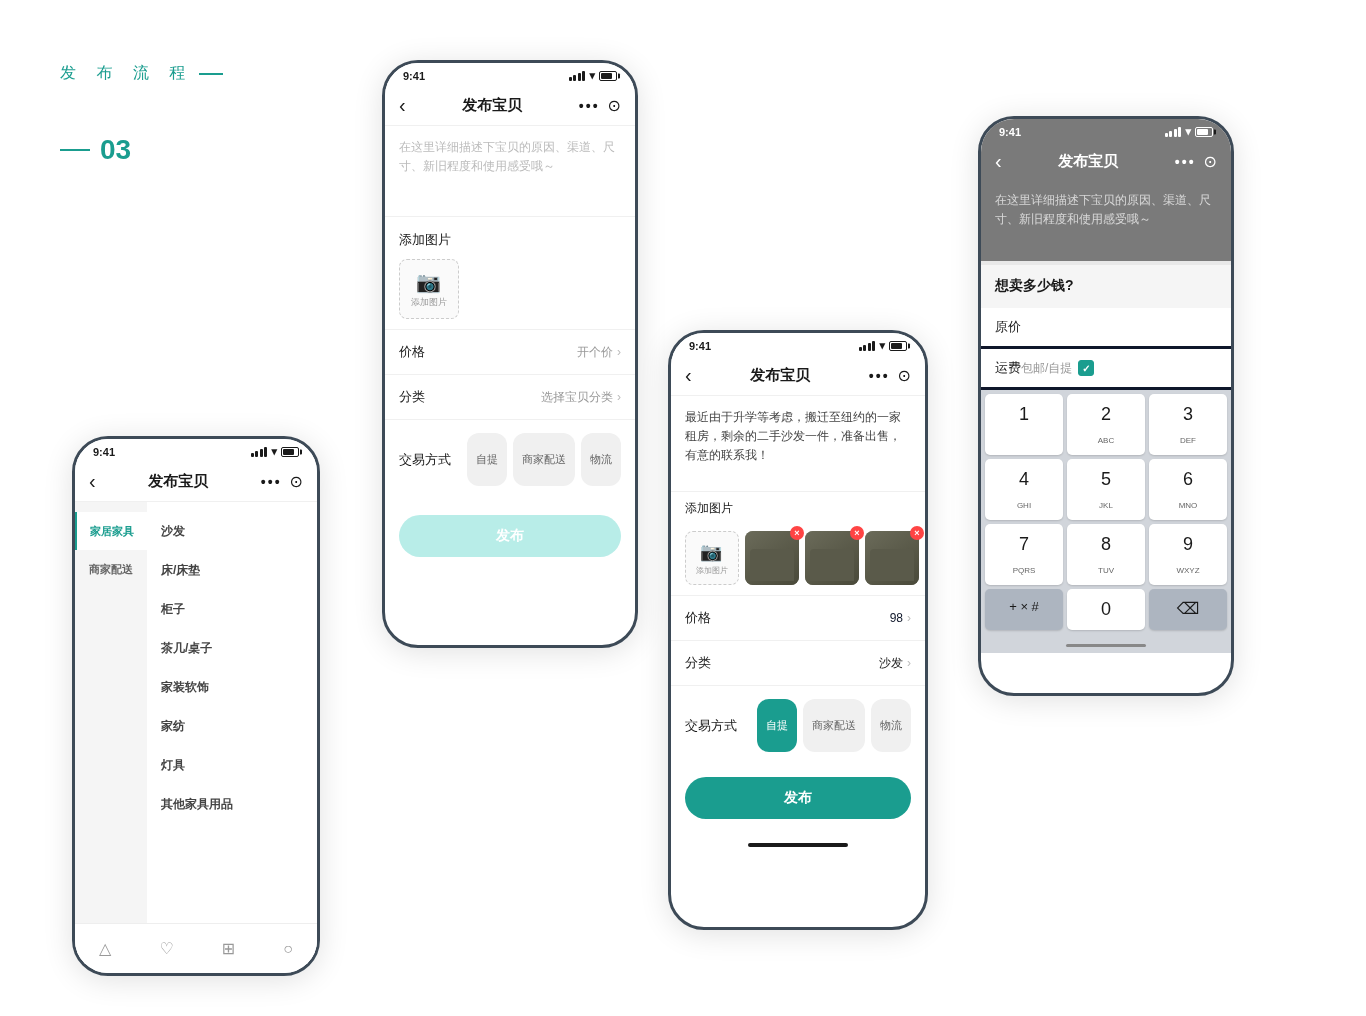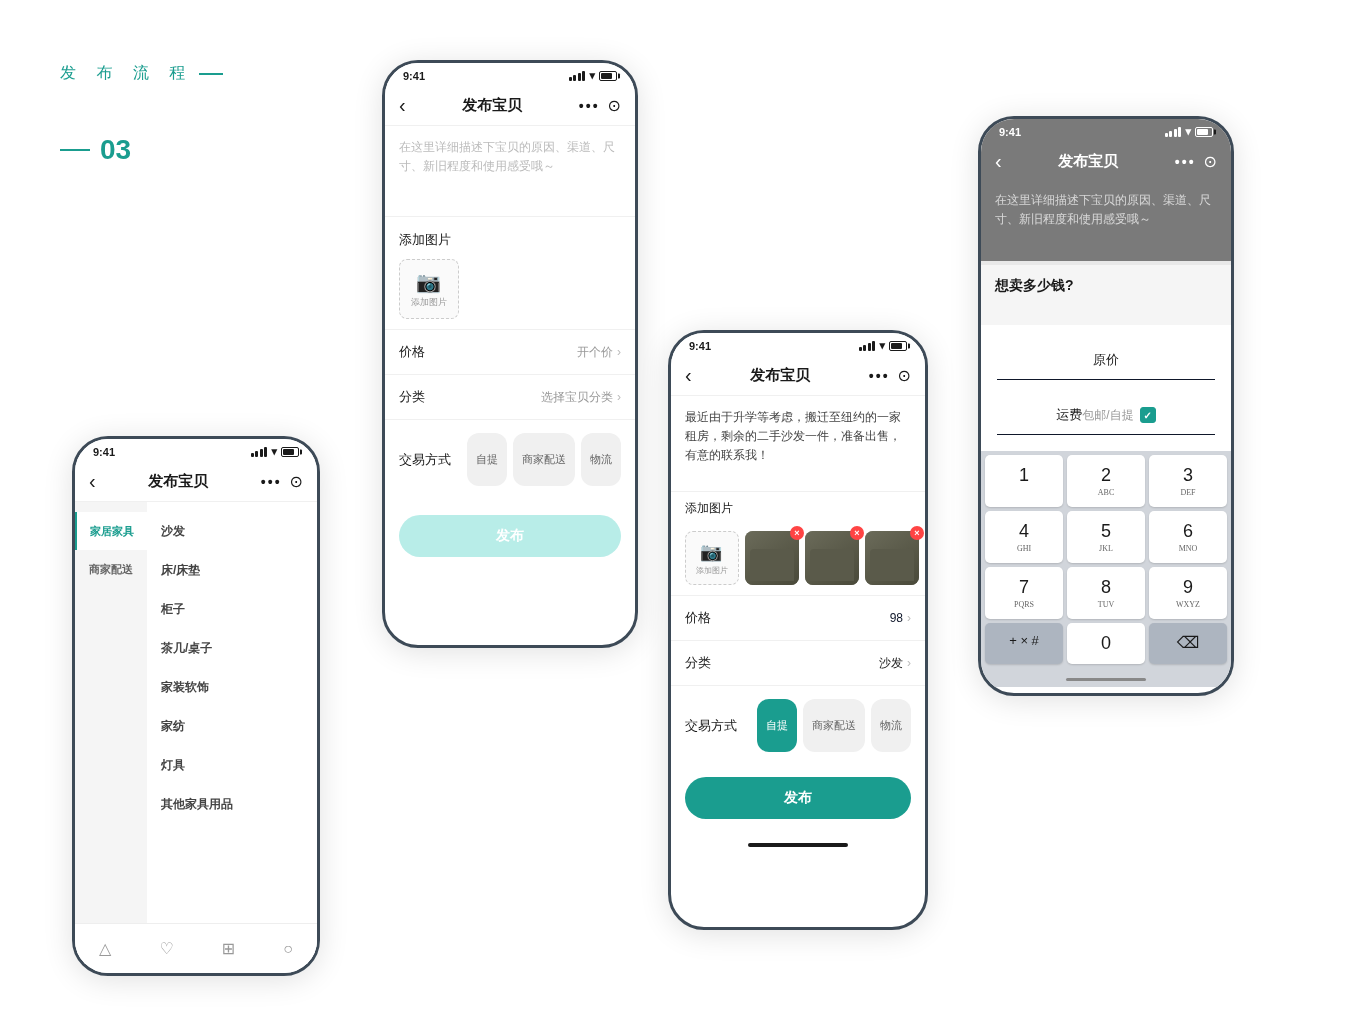--- a/index.html
+++ b/index.html
@@ -426,30 +426,30 @@
       background: #7a7a7a;
     }
     .price-section {
       background: #f5f5f5;
       padding: 12px 14px 6px;
     }
     .price-question {
       font-size: 14px;
       font-weight: 600;
       color: #1a1a1a;
-      margin-bottom: 24px;
+      margin-bottom: 7px;
     }
     .price-row {
       display: flex;
       align-items: center;
-      justify-content: center;
+      justify-content: flex-start;
       padding: 10px 14px;
       background: #fff;
-      margin: 16px;
-      border-bottom: 1px solid #0f172a;
+      margin: 0;
+      border-bottom: 3px solid #0f172a;
     }
     .price-row-label {
       font-size: 13px;
       color: #1a1a1a;
     }
     .price-row-right {
       display: flex;
       align-items: center;
       gap: 6px;
       font-size: 12px;
@@ -494,22 +494,21 @@
       color: #1a1a1a;
       box-shadow: 0 1px 2px rgba(0,0,0,0.15);
       cursor: pointer;
       position: relative;
     }
     .key-sub {
       font-size: 8px;
       color: #666;
       display: block;
       line-height: 1;
-      margin-top: 3px;
-      font-family: Liberation Serif, serif;
+      margin-top: 12px;
     }
     .key.dark {
       background: #adb5c0;
     }
     .key.backspace {
       background: #adb5c0;
       font-size: 16px;
     }
     .key-zero {
       flex: 1;

